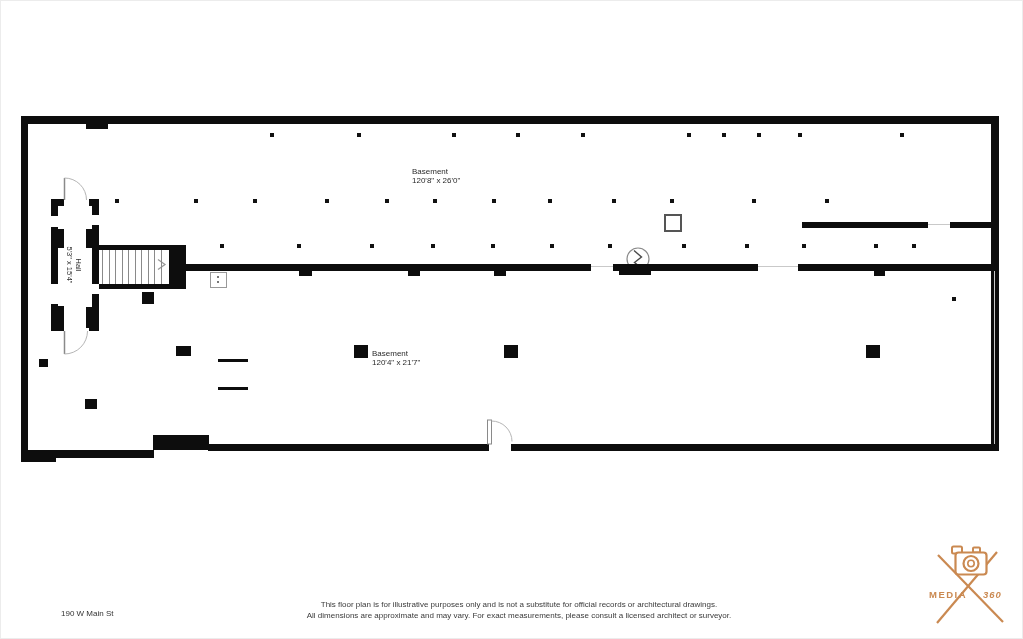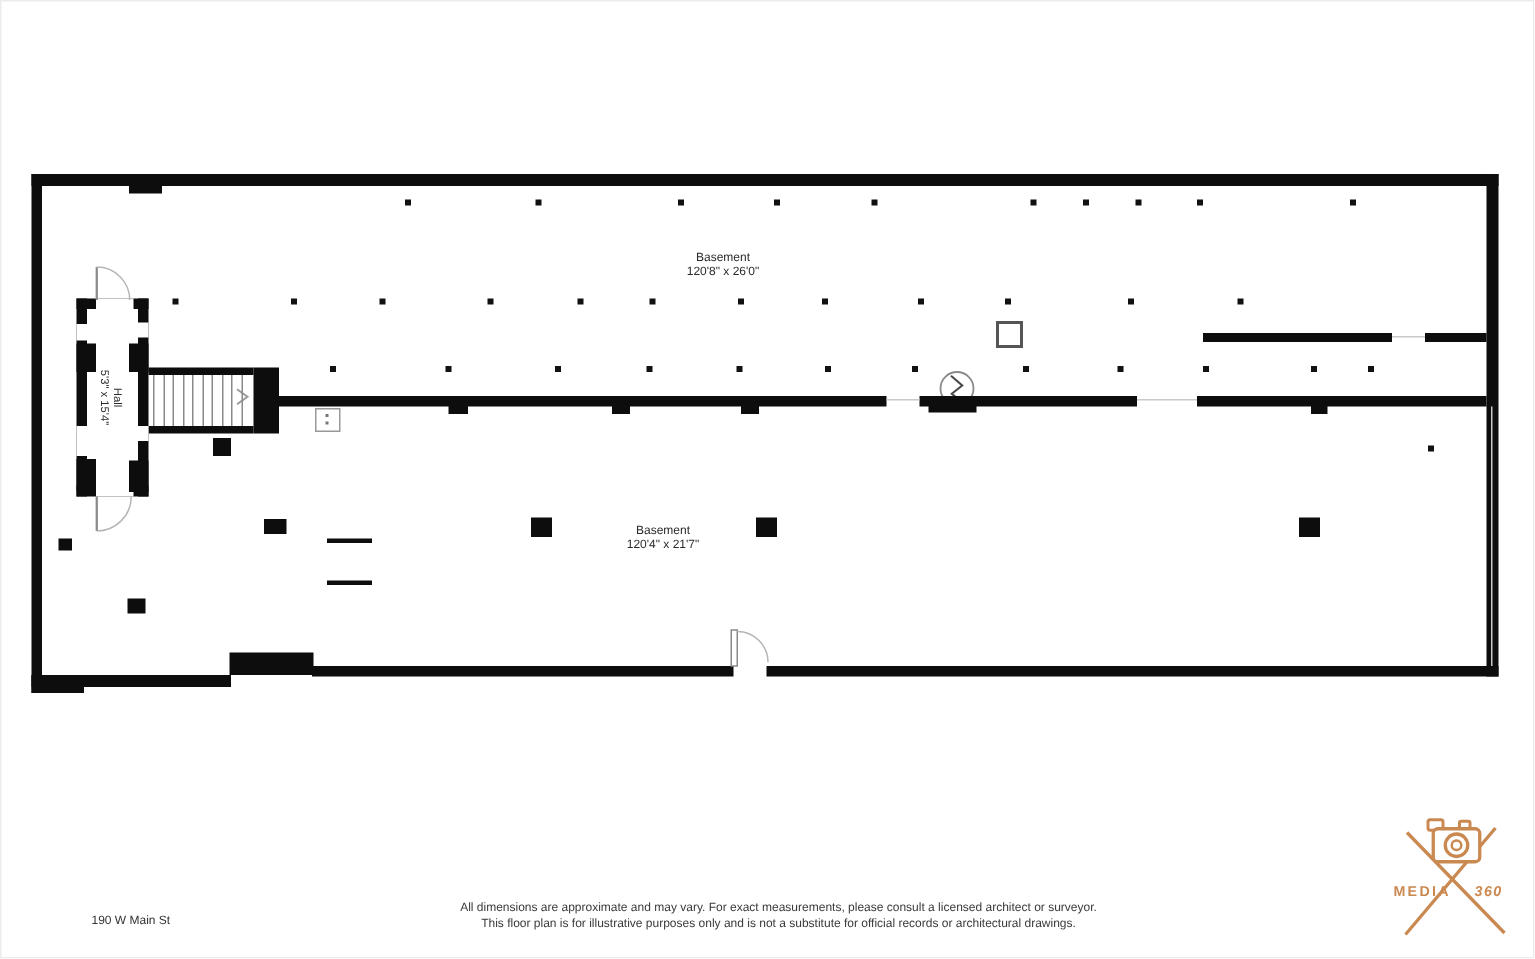--- a/index.html
+++ b/index.html
@@ -4,21 +4,21 @@
 <style>
   html,body{margin:0;padding:0;background:#fff;}
   .page{position:relative;width:1023px;height:639px;background:#ffffff;overflow:hidden;
         font-family:"Liberation Sans", sans-serif;border:1px solid #ececec;box-sizing:border-box;}
   .wall{position:absolute;background:#0d0d0d;}
   .gap{position:absolute;background:#ffffff;}
   .wall-line{position:absolute;background:#c9c9c9;}
   .dot{position:absolute;background:#111;}
   .col{position:absolute;background:#0d0d0d;}
   .riser{position:absolute;background:#8a8a8a;}
-  .room-label{position:absolute;font-size:8px;line-height:9px;color:#2b2b2b;text-align:center;}
+  .room-label{position:absolute;font-size:8px;line-height:9px;color:#2b2b2b;text-align:left;}
   .hall-label{position:absolute;left:37px;top:254px;width:70px;height:20px;
               font-size:7.5px;line-height:9px;color:#2b2b2b;text-align:center;
               transform:rotate(90deg);transform-origin:center center;}
   .overlay{position:absolute;left:0;top:0;pointer-events:none;}
   .fixture{position:absolute;border:1px solid #999;background:#fff;}
   .fixture i{position:absolute;width:2px;height:2px;background:#777;}
   .utilbox{position:absolute;border:2px solid #555;background:#fff;}
   .footer-address{position:absolute;left:60px;top:608px;font-size:8px;color:#333;}
   .disclaimer{position:absolute;left:258px;top:599px;width:520px;text-align:center;
               font-size:8px;line-height:10.5px;color:#3a3a3a;}
@@ -114,22 +114,22 @@
       <circle cx="637" cy="258" r="11" fill="#ffffff" stroke="#8a8a8a" stroke-width="1.2"></circle>
       <polyline points="633,249.5 640.5,256 633.5,261.5 641,267.5" fill="none" stroke="#4a4a4a" stroke-width="1.4"></polyline>
     </g>
     <g>
       <polyline points="157,258.5 164,263.5 157,268.5" fill="none" stroke="#9a9a9a" stroke-width="1.3"></polyline>
     </g>
   </svg>
 
   <div class="footer-address">190 W Main St</div>
   <div class="disclaimer">
+    <div>This floor plan is for illustrative purposes only and is not a substitute for official records or architectural drawings.</div>
     <div>All dimensions are approximate and may vary. For exact measurements, please consult a licensed architect or surveyor.</div>
-    <div>This floor plan is for illustrative purposes only and is not a substitute for official records or architectural drawings.</div>
   </div>
 
   <svg class="overlay" style="left:920px;top:535px" width="92" height="100" viewBox="920 535 92 100">
     <g stroke="#ca8951" stroke-width="2.2">
       <line x1="937" y1="554" x2="1002" y2="621"></line>
       <line x1="996" y1="551" x2="936" y2="622"></line>
     </g>
     <g stroke="#ca8951" fill="#ffffff">
       <rect x="951" y="545.5" width="10" height="7" rx="1.5" stroke-width="2"></rect>
       <rect x="972" y="546.5" width="7" height="5" rx="1" stroke-width="2"></rect>

